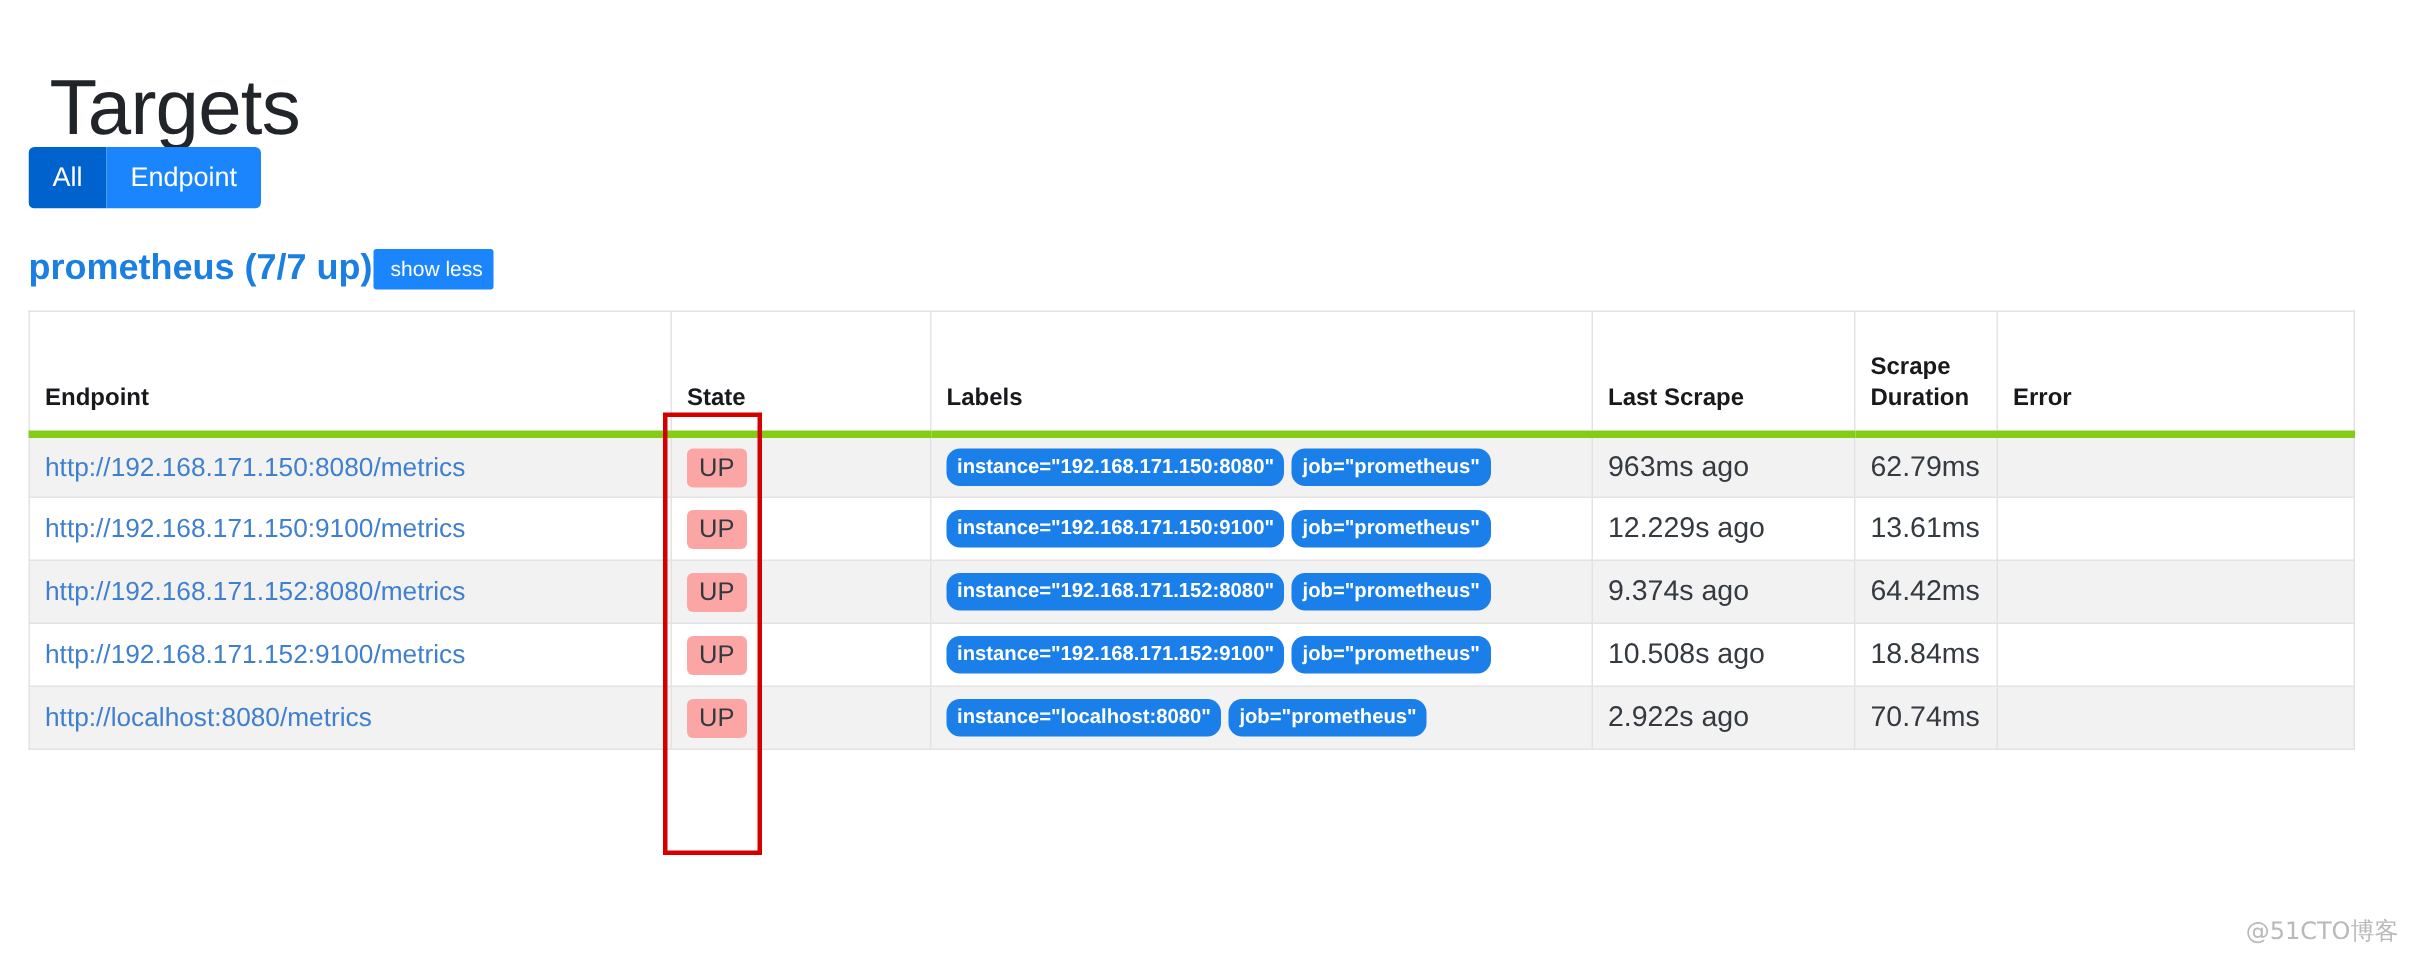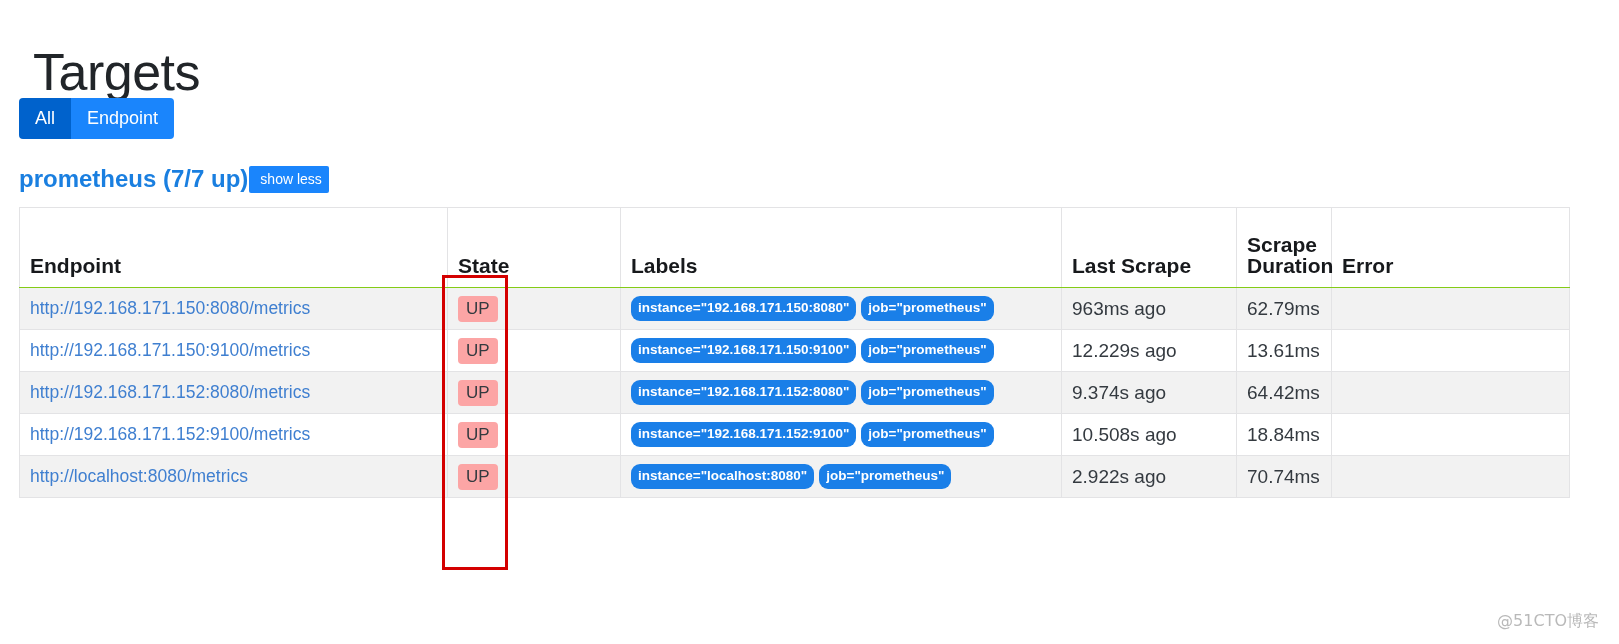--- a/index.html
+++ b/index.html
@@ -99,25 +99,25 @@
   table.targets td {
     border: 1px solid #e3e3e5;
     text-align: left;
     vertical-align: middle;
     padding: 0 10px;
   }
   table.targets thead th {
     vertical-align: bottom;
     font-weight: bold;
     color: #17191c;
-    font-size: 21px;
+    font-size: 16px;
     height: 68px;
     padding-bottom: 11px;
     border-top: 1px solid #e3e3e5;
-    border-bottom: 1px solid #84cc16;
+    border-bottom: 5px solid #84cc16;
     line-height: 21px;
   }
   table.targets tbody tr { height: 42px; }
   table.targets tbody tr:nth-child(odd) { background: #f2f2f2; }
   table.targets tbody tr:nth-child(even) { background: #ffffff; }
 
   .col-endpoint  { width: 428px; }
   .col-state     { width: 173px; }
   .col-labels    { width: 441px; }
   .col-lastscrape{ width: 175px; }

